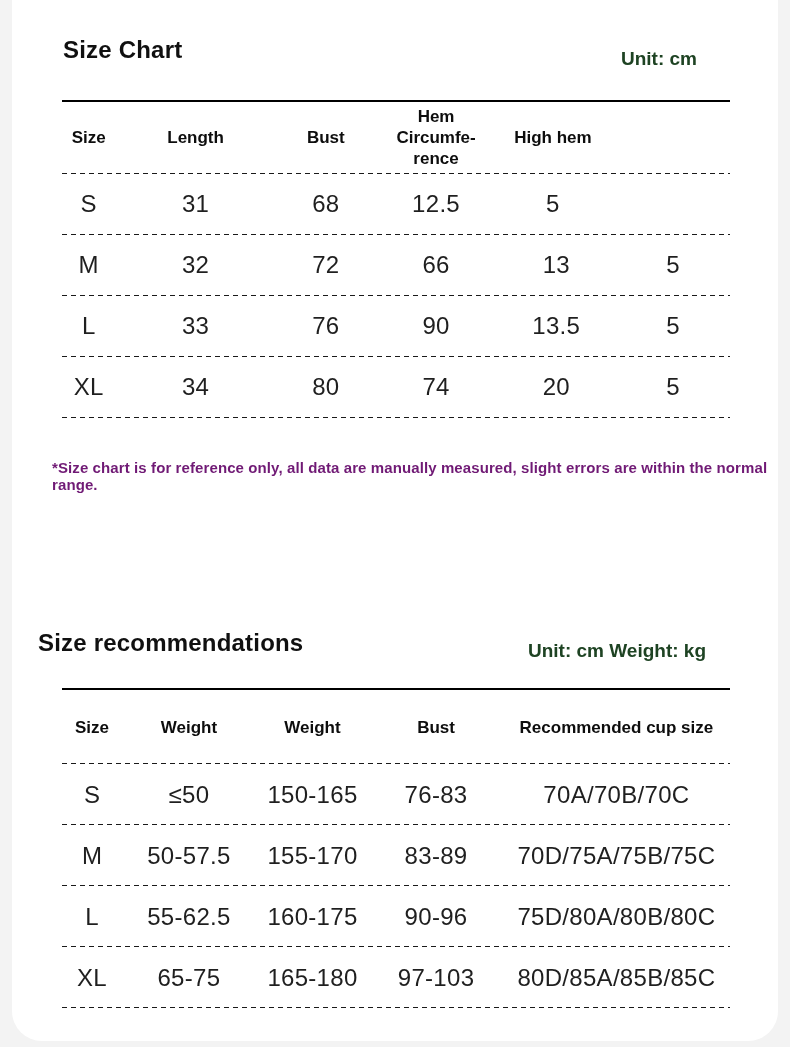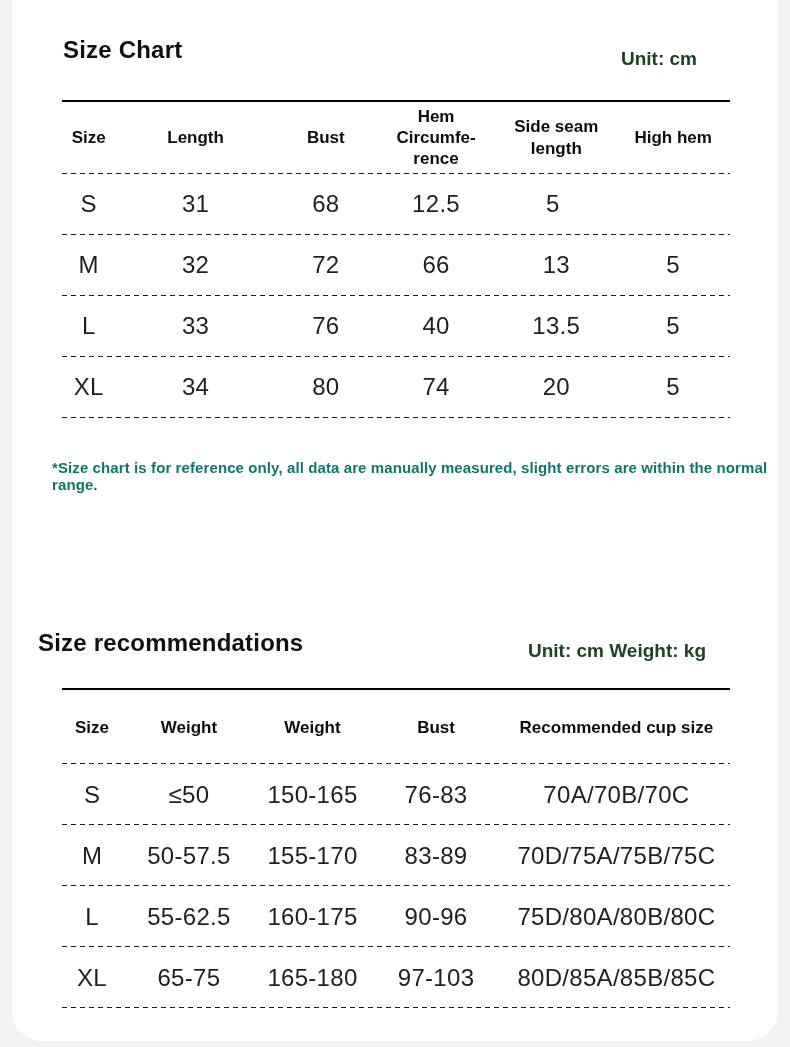--- a/index.html
+++ b/index.html
@@ -83,21 +83,21 @@
   .d1 { width: 9%; }  .d2 { width: 20%; } .d3 { width: 17%; }
   .d4 { width: 20%; } .d5 { width: 34%; }
 
   .t1 { margin-top: 36px; }
   .note {
     margin-top: 41px;
     margin-left: -10px;
     width: 720px;
     font-size: 15px;
     font-weight: bold;
-    color: #0f766e;
+    color: #701a75;
     letter-spacing: 0.1px;
   }
   .sec2 { margin-top: 100px; }
   .t2 { margin-top: 32px; }
 </style>
 </head>
 <body>
 
 <div class="card">
 
@@ -106,22 +106,20 @@
     <div class="unit-label">Unit: cm</div>
   </div>
 
   <div class="table t1">
     <div class="t-row t-head">
       <div class="cell th c1">Size</div>
       <div class="cell th c2">Length</div>
       <div class="cell th c3">Bust</div>
       <div class="cell th c4">Hem Circumfe-
 rence</div>
-      <div class="cell th c5">Side seam
-length</div>
       <div class="cell th c6">High hem</div>
     </div>
     <div class="t-row t-data">
       <div class="cell td c1">S</div>
       <div class="cell td c2">31</div>
       <div class="cell td c3">68</div>
       <div class="cell td c5">12.5</div>
       <div class="cell td c6">5</div>
     </div>
     <div class="t-row t-data">
@@ -129,21 +127,21 @@
       <div class="cell td c2">32</div>
       <div class="cell td c3">72</div>
       <div class="cell td c4">66</div>
       <div class="cell td c5">13</div>
       <div class="cell td c6">5</div>
     </div>
     <div class="t-row t-data">
       <div class="cell td c1">L</div>
       <div class="cell td c2">33</div>
       <div class="cell td c3">76</div>
-      <div class="cell td c4">40</div>
+      <div class="cell td c4">90</div>
       <div class="cell td c5">13.5</div>
       <div class="cell td c6">5</div>
     </div>
     <div class="t-row t-data">
       <div class="cell td c1">XL</div>
       <div class="cell td c2">34</div>
       <div class="cell td c3">80</div>
       <div class="cell td c4">74</div>
       <div class="cell td c5">20</div>
       <div class="cell td c6">5</div>

